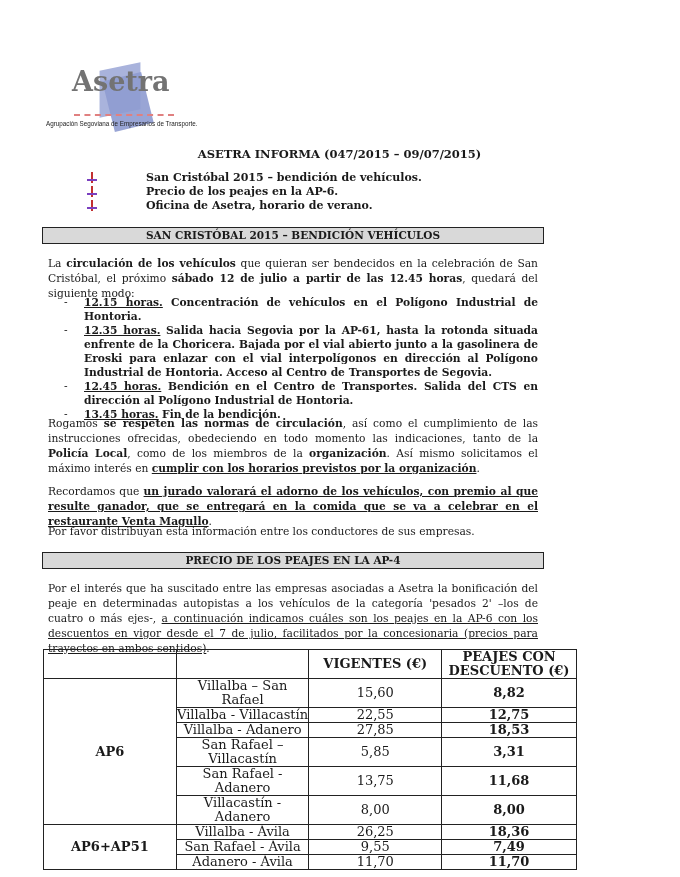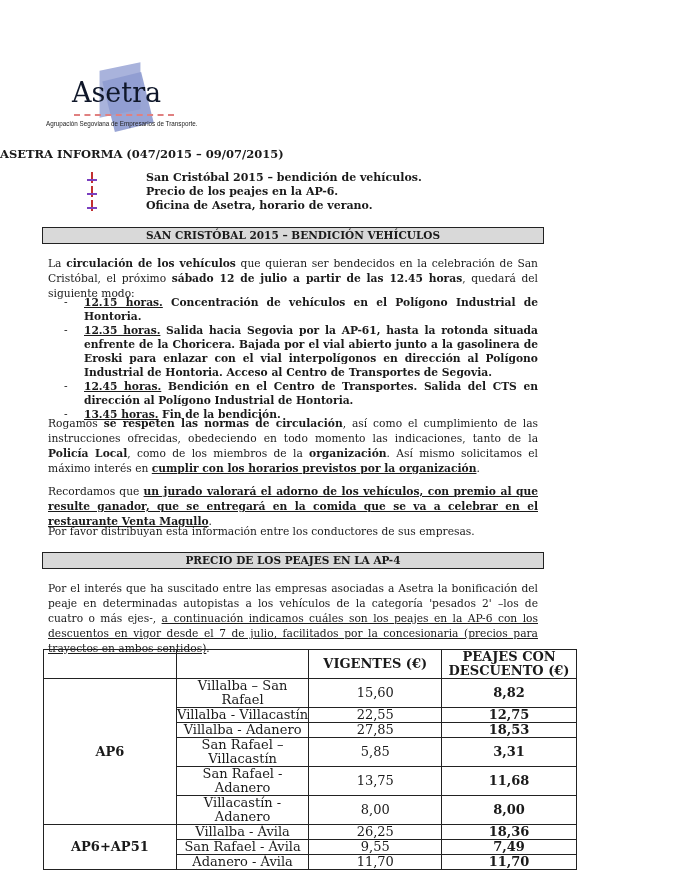--- a/index.html
+++ b/index.html
@@ -3,25 +3,25 @@
 <meta charset="utf-8">
 <style>
   html, body { margin:0; padding:0; background:#ffffff; }
   body { width:680px; height:877px; position:relative; overflow:hidden;
          font-family:"DejaVu Serif", "Liberation Serif", serif; color:#1a1a1a; }
   .abs { position:absolute; }
   
   .logo { left:42px; top:66px; width:170px; height:70px; }
   .logo .sq1 { position:absolute; left:58px; top:0px; width:40px; height:48px; background:#a9b3dc; transform:skewX(-12deg) rotate(-12deg); }
   .logo .sq2 { position:absolute; left:66px; top:10px; width:40px; height:52px; background:#8e9bd0; transform:rotate(-14deg); opacity:0.9; }
-  .logo .word { position:absolute; left:30px; top:11px; font-family:"DejaVu Serif", serif; font-weight:normal; font-size:27px; color:#0f172a; letter-spacing:0px; }
+  .logo .word { position:absolute; left:30px; top:0; font-family:"DejaVu Serif", serif; font-weight:bold; font-size:27px; color:#737373; letter-spacing:0px; }
   .logo .dash { position:absolute; left:32px; top:48px; width:100px; height:0; border-top:2px dashed #e08080; }
   .logo .sub { position:absolute; left:4px; top:54px; font-family:"Liberation Sans", sans-serif; font-size:6.3px; color:#222; white-space:nowrap; }
 
-  .title { left:0; width:679px; top:147px; font-weight:bold; font-size:11.5px; }
+  .title { left:0; width:679px; top:147px; text-align:center; font-weight:bold; font-size:11.5px; }
   .bullets { left:86px; top:171px; font-weight:bold; font-size:11px; line-height:14px; }
   .bullets .b { display:flex; align-items:center;gap:40px; }
   .bullets .ic { width:12px; height:12px; margin-right:8px; position:relative; }
   .bullets .ic .h { position:absolute; left:1px; top:7px; width:10px; height:2px; background:#7a3fbf; }
   .bullets .ic .v { position:absolute; left:5px; top:0px; width:2px; height:11px; background:#c23030; }
 
   .secbar { left:42px; width:500px; height:15px; background:#d9d9d9; border:1px solid #222;
             text-align:center; font-weight:bold; font-size:10.5px; line-height:15px; }
   .para { left:48px; width:490px; font-size:10.7px; line-height:15px; text-align:justify; }
   .para u, .ul { text-decoration:underline; }

